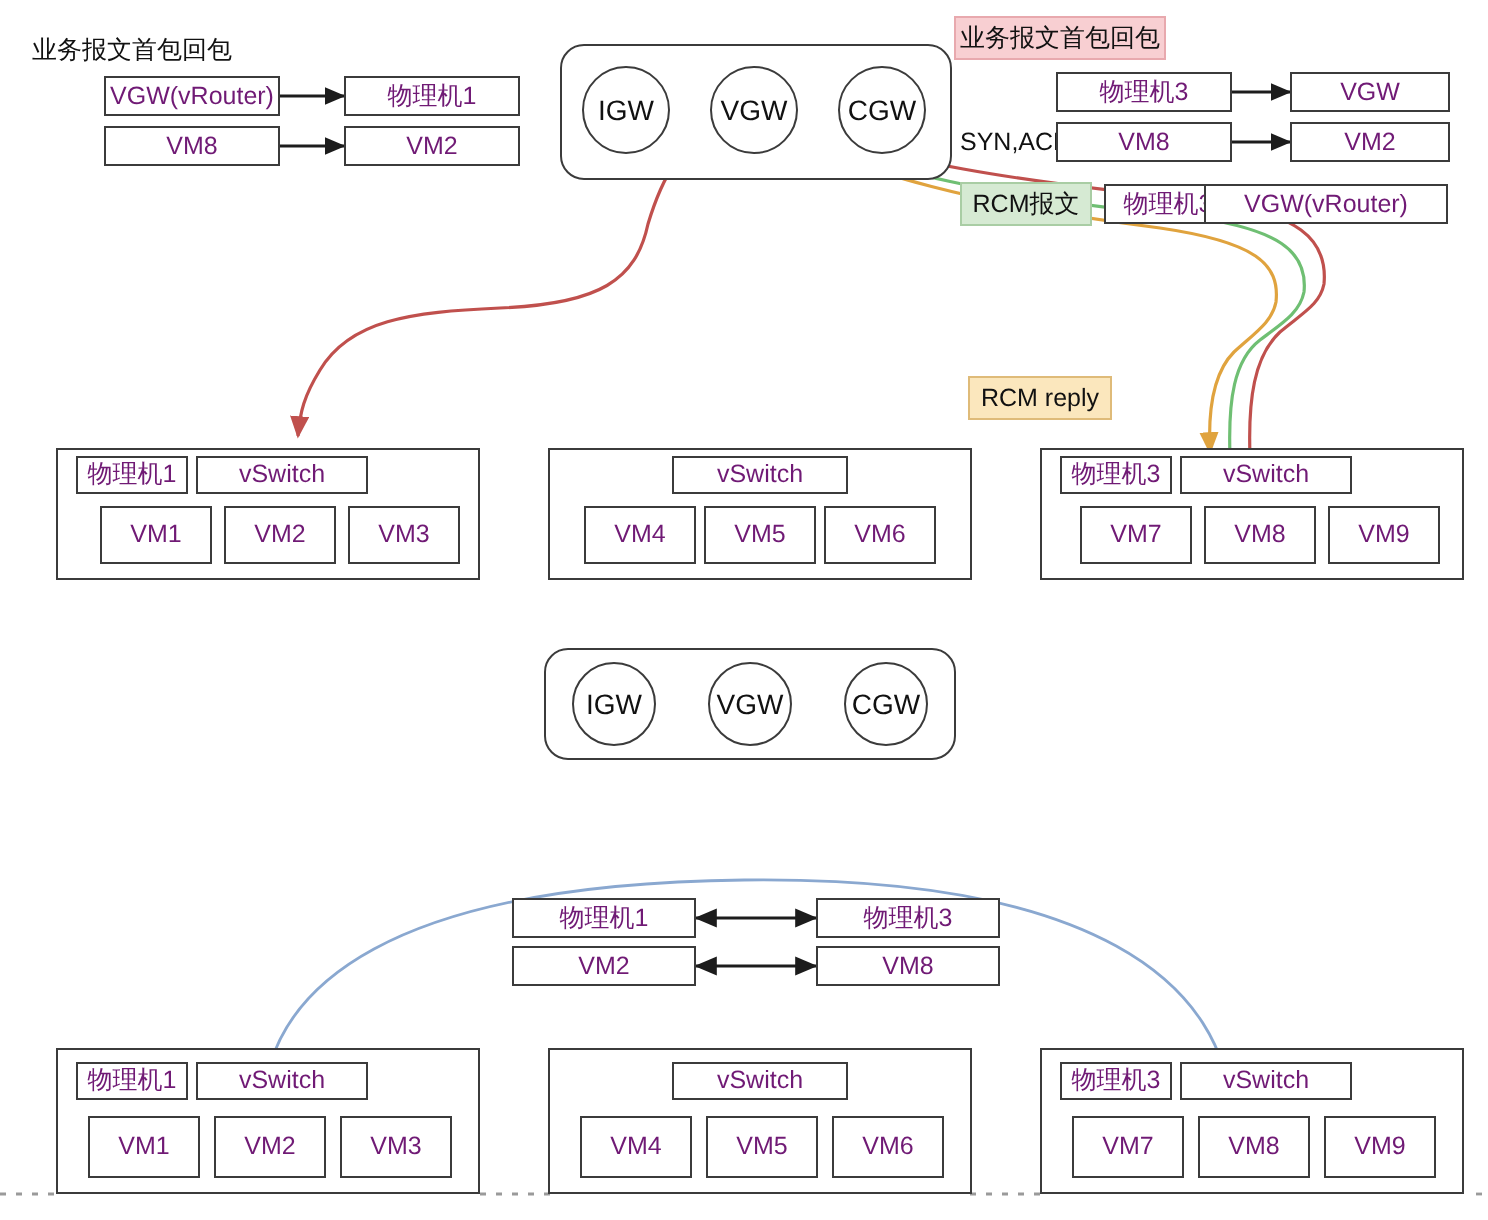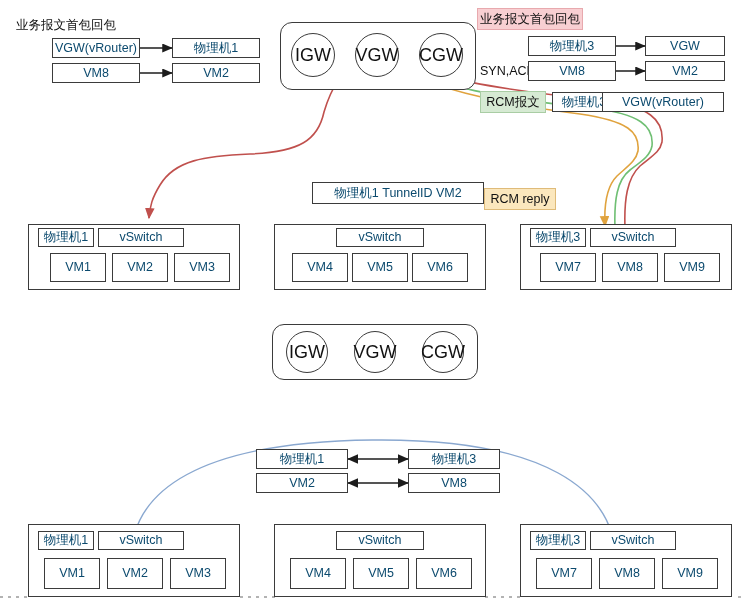--- a/index.html
+++ b/index.html
@@ -17,42 +17,42 @@
   .abs{position:absolute;box-sizing:border-box;}
 
   
   .box{
     border:1.4px solid #3b3b3b;
     background:#ffffff;
     display:flex;align-items:center;justify-content:center;
     font-size:12.5px;
     line-height:1;
     white-space:nowrap;
-    color:#0c4a6e;
+    color:#701a75;
   }
   .box.thin{border-width:1.2px;}
 
   
   .host{
     border:1.5px solid #3b3b3b;
     background:#ffffff;
   }
 
   
   .pod{
     border:1.6px solid #3b3b3b;
     border-radius:12px;
     background:#ffffff;
   }
   .gw-circle{
     border:1.5px solid #3b3b3b;
     border-radius:50%;
     background:#ffffff;
     display:flex;align-items:center;justify-content:center;
-    font-size:18px;
+    font-size:14px;
     color:#111;
   }
 
   
   .chip{
     display:flex;align-items:center;justify-content:center;
     font-size:12.5px;white-space:nowrap;
     border-width:1.2px;border-style:solid;
   }
   .chip-pink{background:#f8cfd2;border-color:#e8a9ae;color:#111;}
@@ -160,21 +160,20 @@
 
   <div class="abs box" style="left:528px;top:61px;width:88px;height:20px;">VM8</div>
   <div class="abs box" style="left:645px;top:61px;width:80px;height:20px;">VM2</div>
 
   <div class="abs chip chip-green" style="left:480px;top:91px;width:66px;height:22px;">RCM报文</div>
 
   <div class="abs box thin" style="left:552px;top:92px;width:64px;height:20px;">物理机3</div>
   <div class="abs box thin" style="left:602px;top:92px;width:122px;height:20px;">VGW(vRouter)</div>
 
 
-  <div class="abs box" style="left:312px;top:182px;width:172px;height:22px;">物理机1 TunnelID VM2</div>
   <div class="abs chip chip-amber" style="left:484px;top:188px;width:72px;height:22px;">RCM reply</div>
 
   <div class="abs host" style="left:28px;top:224px;width:212px;height:66px;"></div>
   <div class="abs box" style="left:38px;top:228px;width:56px;height:19px;">物理机1</div>
   <div class="abs box" style="left:98px;top:228px;width:86px;height:19px;">vSwitch</div>
   <div class="abs box" style="left:50px;top:253px;width:56px;height:29px;">VM1</div>
   <div class="abs box" style="left:112px;top:253px;width:56px;height:29px;">VM2</div>
   <div class="abs box" style="left:174px;top:253px;width:56px;height:29px;">VM3</div>
 
   <div class="abs host" style="left:274px;top:224px;width:212px;height:66px;"></div>

